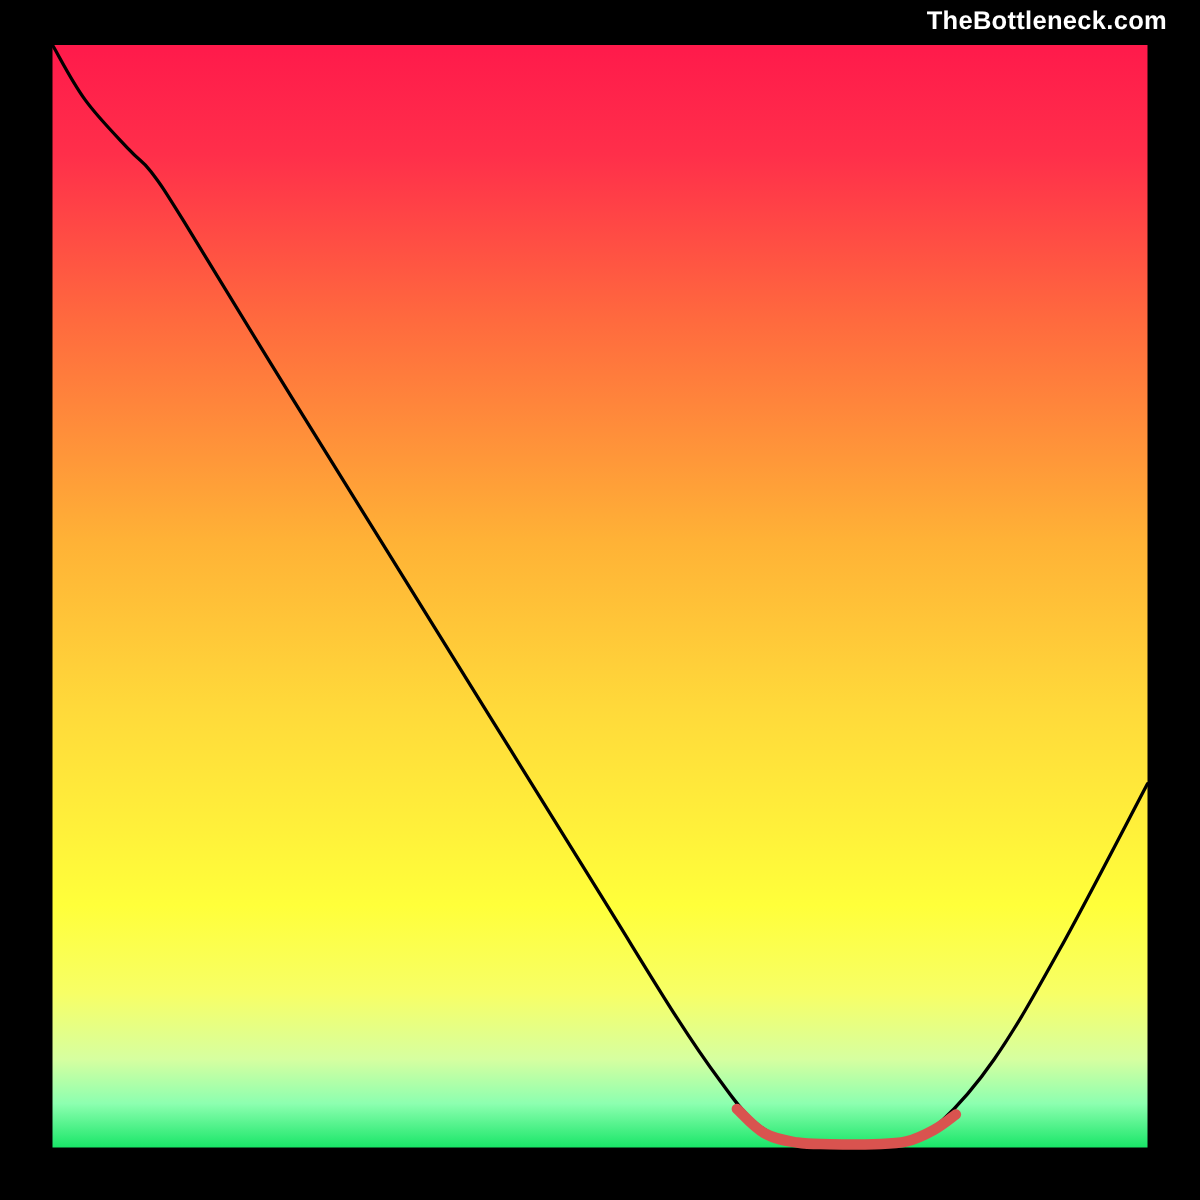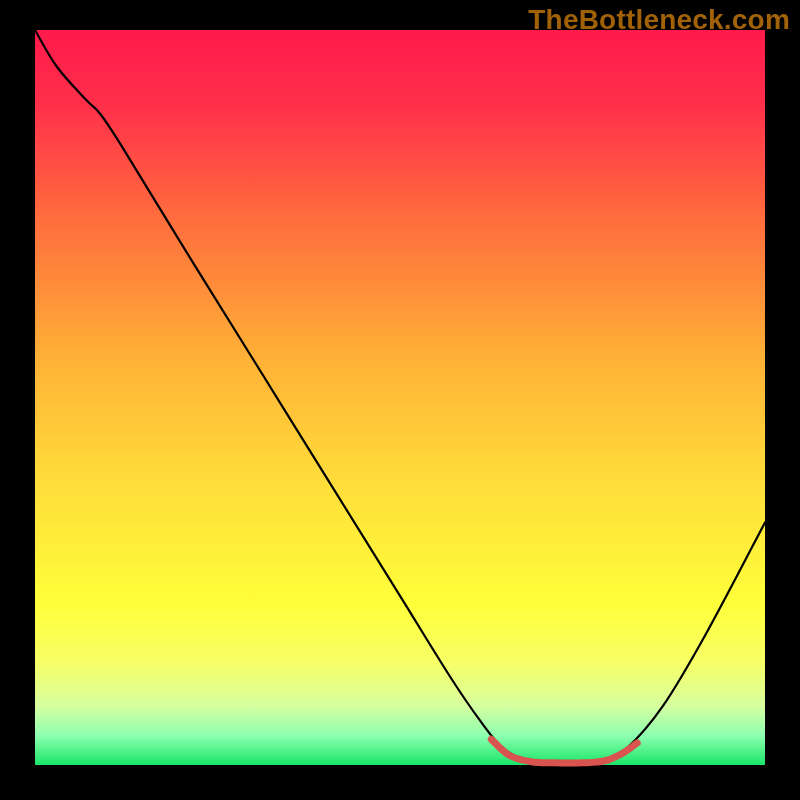--- a/index.html
+++ b/index.html
@@ -12,25 +12,25 @@
   }
   .stage {
     position: relative;
     width: 800px;
     height: 800px;
     background: #000;
   }
   .watermark {
     position: absolute;
     top: 4px;
-    right: 10px;
+    right: 22px;
     font-family: Arial, Helvetica, sans-serif;
-    font-size: 28px;
+    font-size: 17px;
     font-weight: 600;
-    color: #a16207;
+    color: #ffffff;
     letter-spacing: 0.2px;
     user-select: none;
   }
   svg {
     position: absolute;
     left: 0;
     top: 0;
   }
 </style>
 </head>

